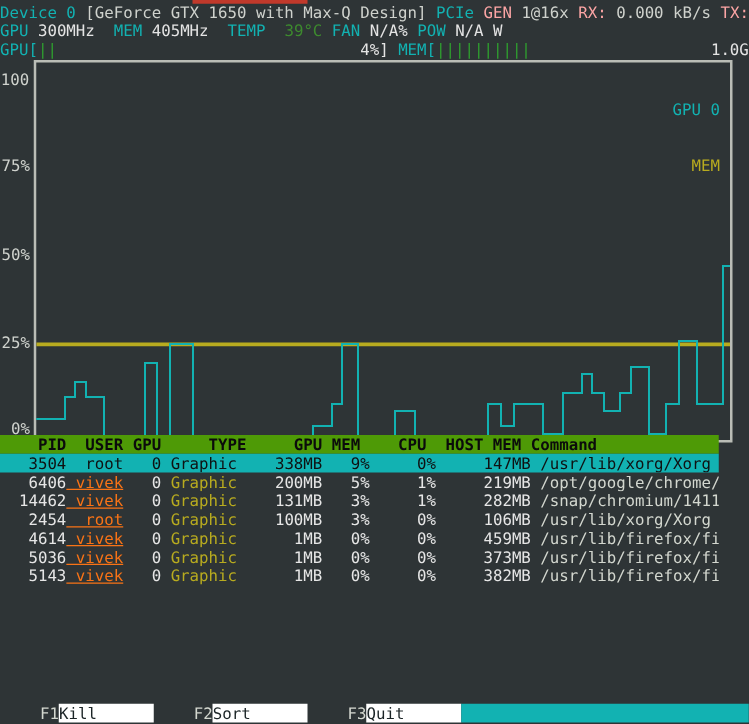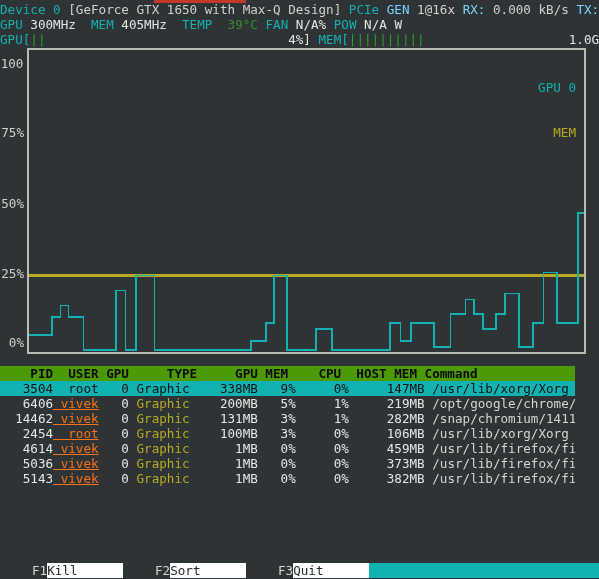--- a/index.html
+++ b/index.html
@@ -11,33 +11,33 @@
     -webkit-font-smoothing:none;
   }
   .topbar{position:absolute;left:154px;top:0;width:92px;height:3px;background:#c0392b;}
   .hdr{position:absolute;left:0;white-space:pre;letter-spacing:0px;}
   #hdr1{top:2px;}
   #hdr2{top:17px;}
   #hdr3{top:32px;}
   .c-cyan{color:#12b2b2;}
   .c-white{color:#e4e4e4;}
   .c-grey{color:#cfd2cd;}
-  .c-mag{color:#7dd3fc;}
+  .c-mag{color:#fca5a5;}
   .c-green{color:#3d8a2e;}
   .c-bar-g{color:#2f9e2f;}
 
   
   .chart-wrap{position:absolute;left:27px;top:48px;width:559px;height:306px;
     border:2px solid #babdb6;background:#2e3436;box-sizing:border-box;}
   .chart-wrap svg{display:block;}
   .axis{position:absolute;left:0;width:24px;text-align:right;color:#cfd2cd;white-space:pre;}
   .legend{position:absolute;right:8px;top:0px;text-align:right;line-height:15px;white-space:pre;}
 
   
-  .tbl{position:absolute;left:0;top:366px;width:575px;}
+  .tbl{position:absolute;left:0;top:348px;width:575px;}
   .trow{white-space:pre;height:15px;line-height:15px;overflow:hidden;}
   .thead{background:#4e9a06;color:#0b0b0b;font-weight:bold;}
   .tsel{background:#12b2b2;color:#0f1112;}
   .c-pid{color:#e6e6e6;}
   .c-user{color:#f97316;text-decoration:underline;}
   .c-type{color:#b8ab1f;}
   .c-pct{color:#e6e6e6;}
   .c-cmd{color:#d3d7cf;}
 
   

